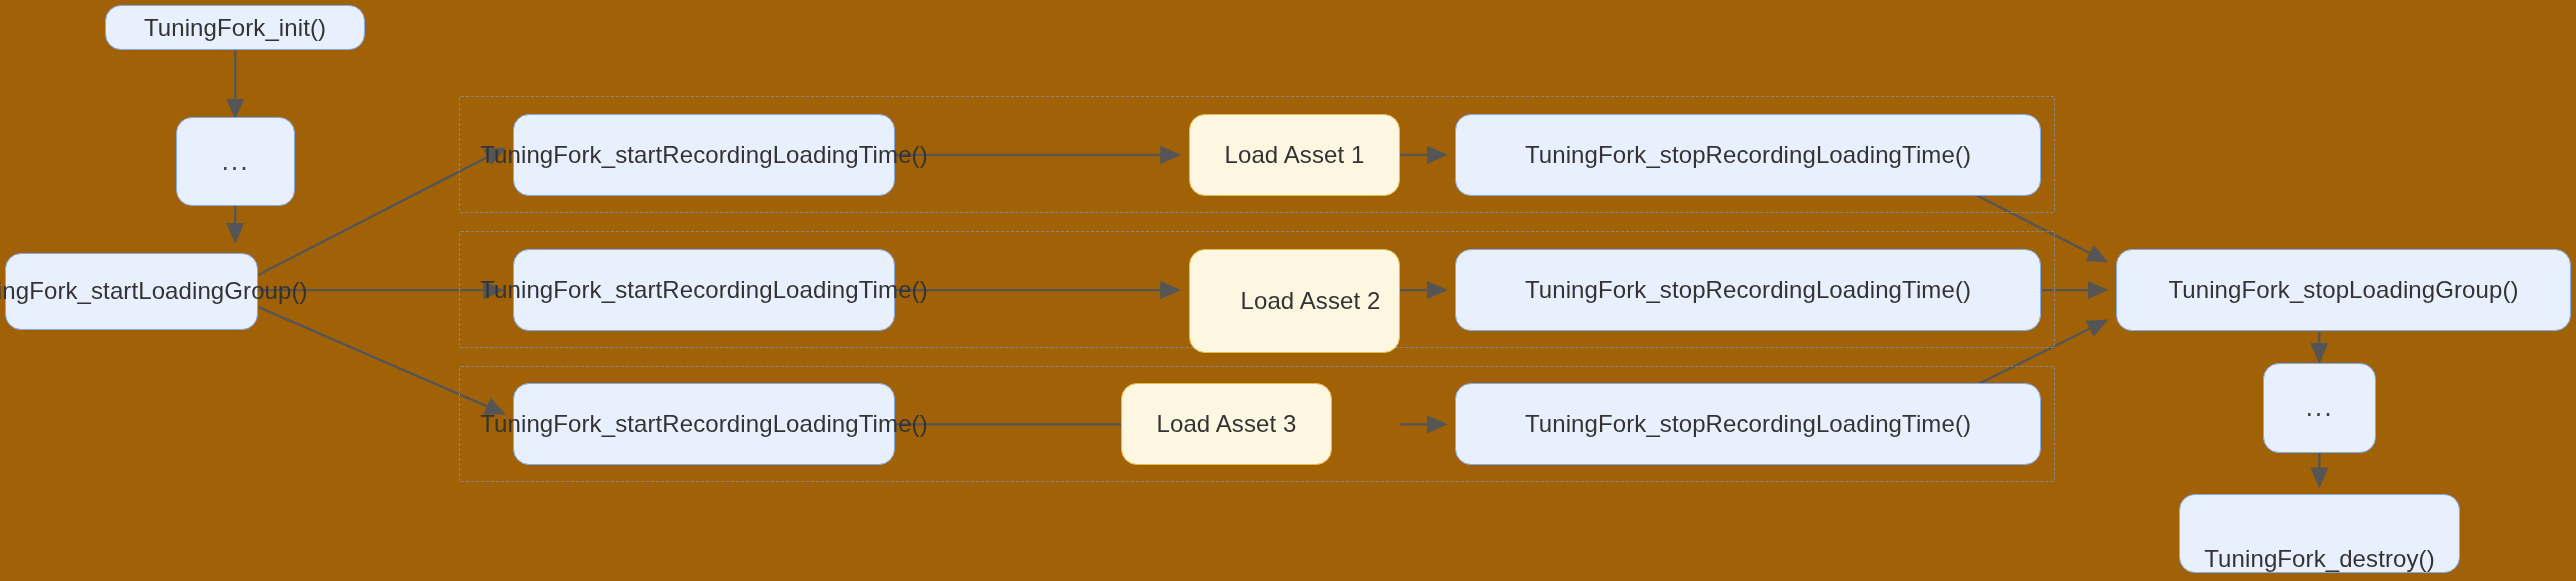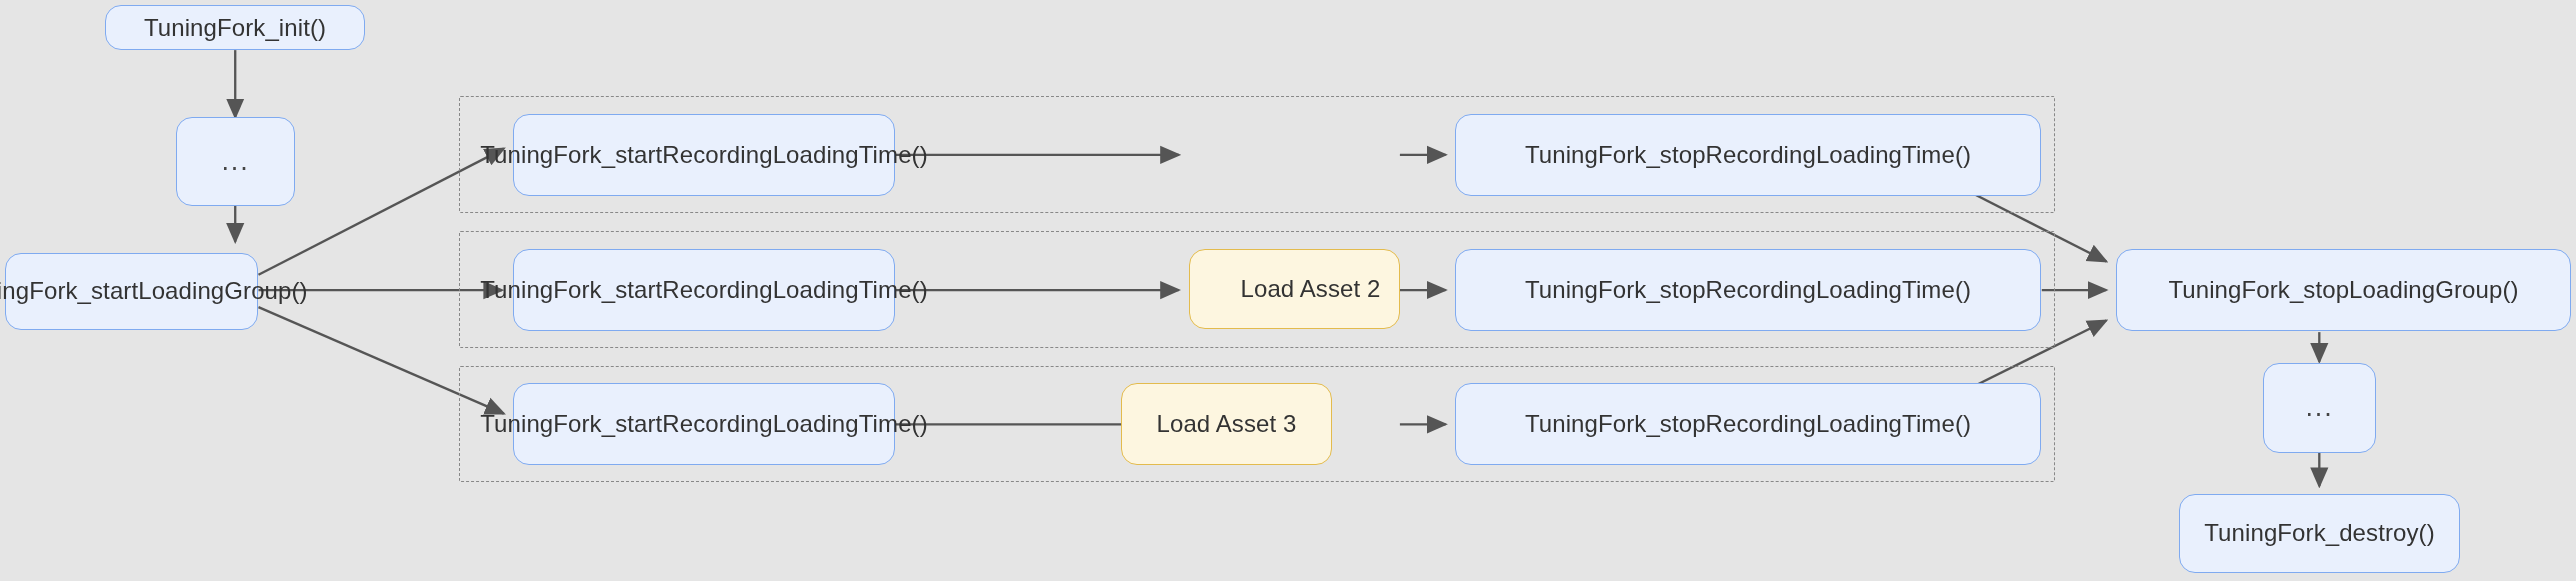--- a/index.html
+++ b/index.html
@@ -5,21 +5,21 @@
 <style>
   html, body {
     margin: 0;
     padding: 0;
     background: #ffffff;
   }
   #canvas {
     position: relative;
     width: 2576px;
     height: 581px;
-    background: #e5e5e5;
+    background: #a16207;
     font-family: "Liberation Sans", sans-serif;
     overflow: hidden;
   }
   #edges {
     position: absolute;
     left: 0;
     top: 0;
     width: 2576px;
     height: 581px;
     pointer-events: none;
@@ -116,28 +116,31 @@
     <span>...</span>
   </div>
 
   <div class="node" style="left:5.4px; top:253px; width:253px; height:77px;">
     <span>TuningFork_startLoadingGroup()</span>
   </div>
 
   <div class="node" style="left:513px; top:114px; width:382px; height:82px;">
     <span>TuningFork_startRecordingLoadingTime()</span>
   </div>
+  <div class="node asset" style="left:1189px; top:114px; width:211px; height:82px;">
+    <span>Load Asset 1</span>
+  </div>
   <div class="node" style="left:1455px; top:114px; width:586px; height:82px;">
     <span>TuningFork_stopRecordingLoadingTime()</span>
   </div>
 
   <div class="node" style="left:513px; top:249px; width:382px; height:82px;">
     <span>TuningFork_startRecordingLoadingTime()</span>
   </div>
-  <div class="node asset" style="left:1189px; top:249px; width:211px; height:80px;padding-left:32px;">
+  <div class="node asset" style="left:1189px; top:249px; width:211px; height:104px;padding-left:32px;">
     <span>Load Asset 2</span>
   </div>
   <div class="node" style="left:1455px; top:249px; width:586px; height:82px;">
     <span>TuningFork_stopRecordingLoadingTime()</span>
   </div>
 
   <div class="node" style="left:513px; top:383px; width:382px; height:82px;">
     <span>TuningFork_startRecordingLoadingTime()</span>
   </div>
   <div class="node asset" style="left:1121px; top:383px; width:211px; height:82px;">
@@ -148,18 +151,18 @@
   </div>
 
   <div class="node" style="left:2116px; top:249px; width:455px; height:82px;justify-content:center;">
     <span>TuningFork_stopLoadingGroup()</span>
   </div>
 
   <div class="node ellipsis" style="left:2263px; top:363px; width:113px; height:90px;">
     <span>...</span>
   </div>
 
-  <div class="node" style="left:2179px; top:494px; width:281px; height:79px;">
+  <div class="node" style="left:2179px; top:494px; width:281px; height:79px;align-items:flex-end;">
     <span>TuningFork_destroy()</span>
   </div>
 
 </div>
 
 
 </body></html>

